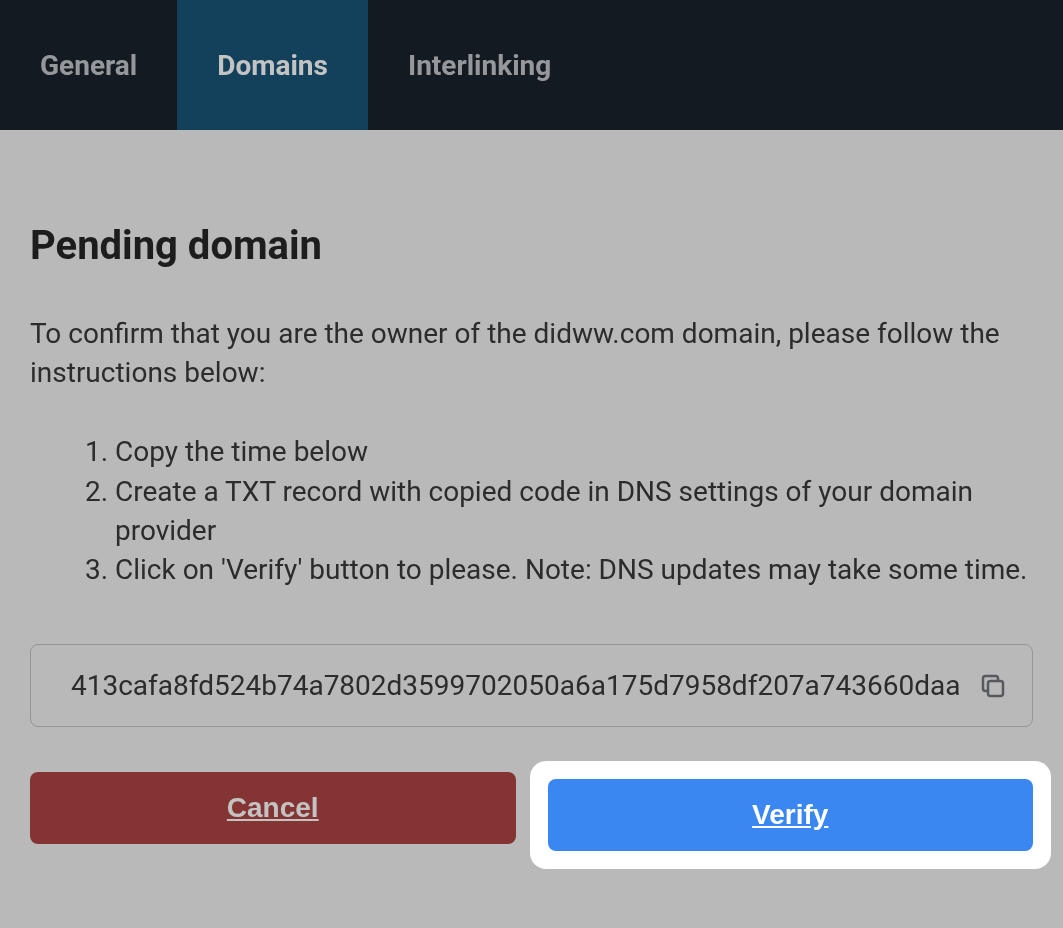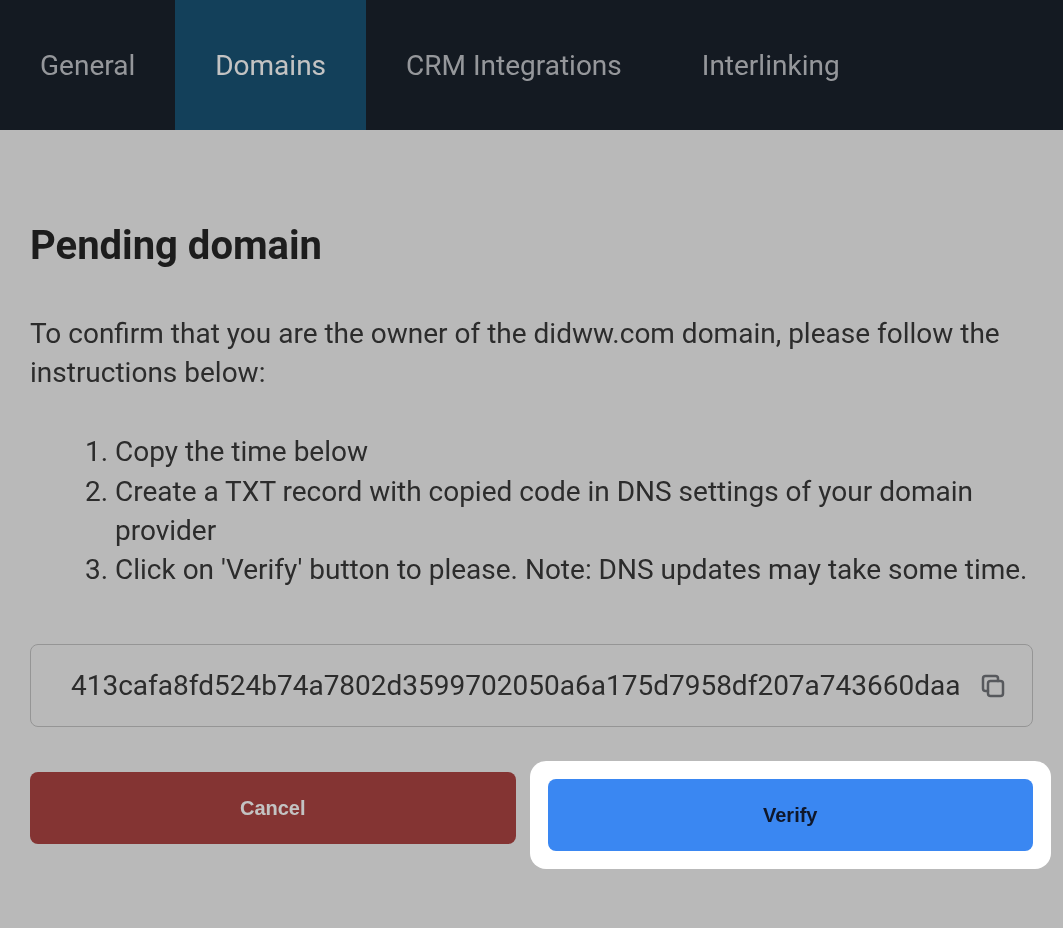--- a/index.html
+++ b/index.html
@@ -25,20 +25,21 @@
     }
 
     .tab {
       display: flex;
       align-items: center;
       padding: 0 40px;
       color: #c0c3c8;
       font-size: 28px;
       cursor: pointer;
       white-space: nowrap;
+      font-weight: bold;
     }
 
     .tab.active {
       background: #0c4a6e;
       color: #ffffff;
     }
 
     .content {
       padding: 92px 30px 40px 30px;
       color: #2e2e2e;
@@ -115,36 +116,37 @@
     .button-row {
       display: flex;
       gap: 32px;
     }
 
     .btn {
       flex: 1 1 0;
       height: 72px;
       border: none;
       border-radius: 8px;
-      font-size: 20px;
+      font-size: 28px;
       font-weight: 700;
       cursor: pointer;
       display: flex;
       align-items: center;
       justify-content: center;
+      text-decoration: underline;
     }
 
     .btn-cancel {
       background: #a83a38;
       color: #ffffff;
     }
 
     .btn-verify {
       background: #3a87f2;
-      color: #0f172a;
+      color: #ffffff;
     }
 
     
     .dim-overlay {
       position: absolute;
       inset: 0;
       background: rgba(40, 40, 40, 0.28);
       pointer-events: none;
       z-index: 5;
     }
@@ -162,21 +164,20 @@
       width: 470px;
       height: 72px;
     }
   </style>
 </head>
 <body>
 
 <div class="tabs">
   <div class="tab">General</div>
   <div class="tab active">Domains</div>
-  <div class="tab">CRM Integrations</div>
   <div class="tab">Interlinking</div>
 </div>
 
 <div class="content">
   <h1 class="page-title">Pending domain</h1>
 
   <p class="intro">To confirm that you are the owner of the didww.com domain, please follow the instructions below:</p>
 
   <ol class="steps">
     <li>Copy the time below</li>

